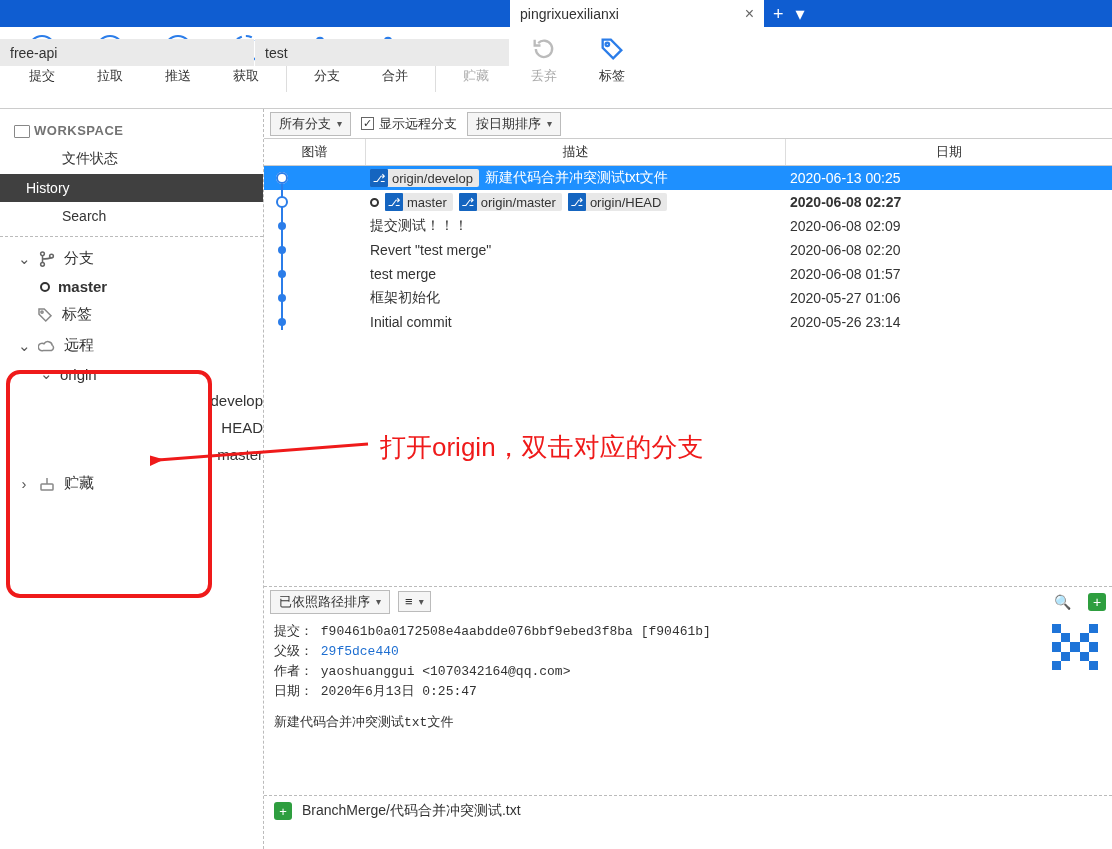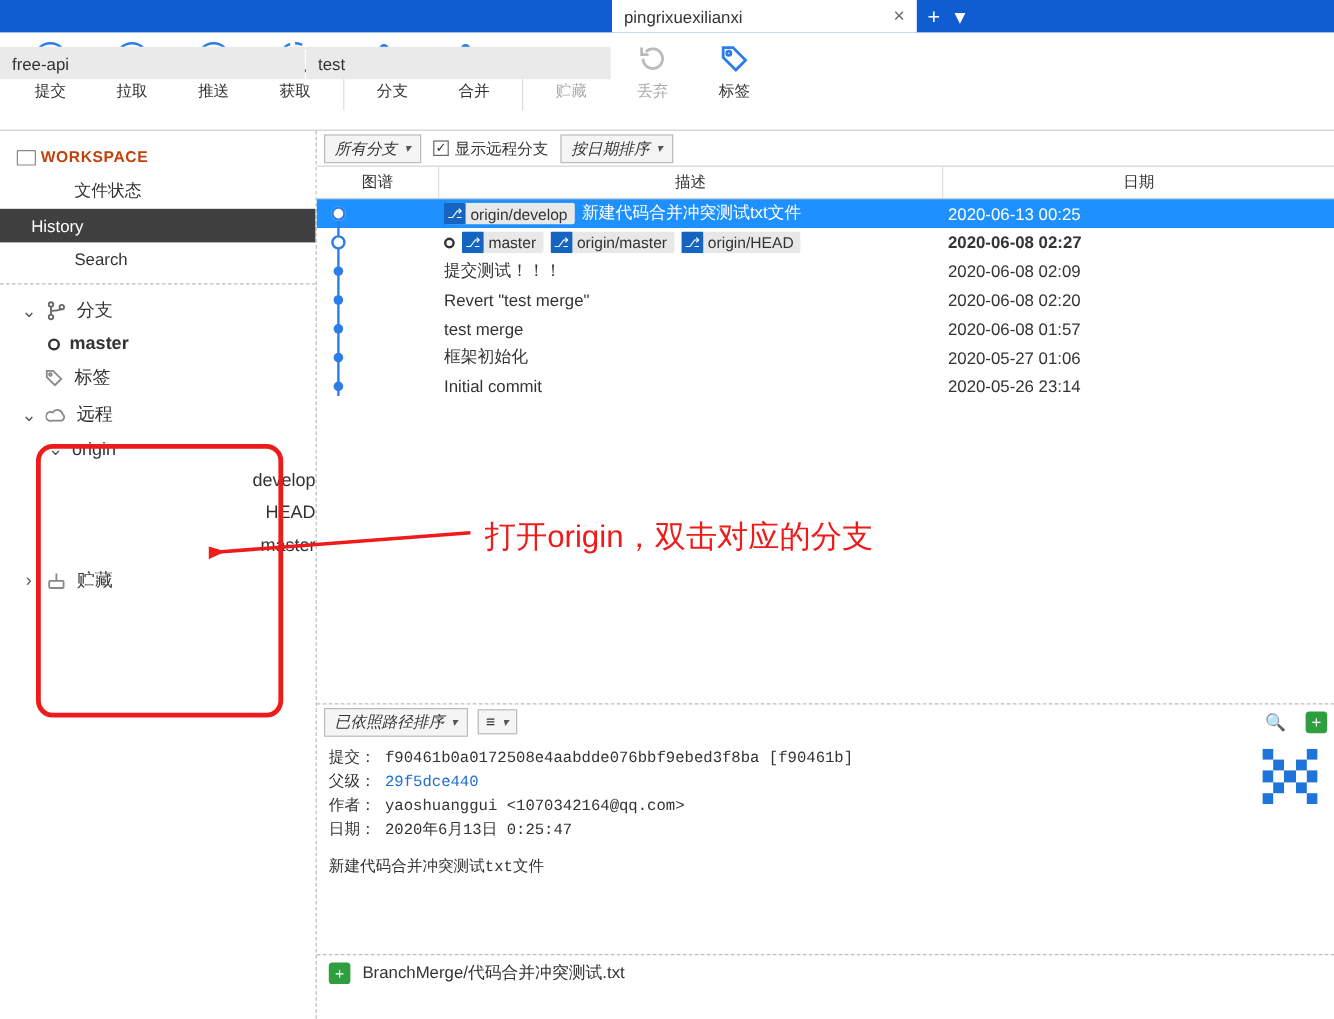--- a/index.html
+++ b/index.html
@@ -16,34 +16,34 @@
   .toolbar { height: 82px; border-bottom: 1px solid #ccc; display:flex; padding: 6px 0 0 8px; gap: 0; }
   .tb-btn { width: 68px; display:flex; flex-direction:column; align-items:center; gap:4px; padding-top: 2px; color:#333; }
   .tb-btn.disabled { color:#aaa; }
   .tb-btn .circ { width:28px; height:28px; border:2px solid #2b7de9; border-radius:50%; display:flex; align-items:center; justify-content:center; color:#2b7de9; font-size:16px; font-weight:bold; }
   .tb-btn svg { width:28px; height:28px; }
   .tb-sep { width: 1px; background: #ddd; margin: 6px 6px 16px; }
   .tb-label { font-size:13px; }
   
   .main { display:flex; height: calc(849px - 27px - 82px); }
   .sidebar { width: 264px; border-right: 1px dashed #bbb; padding-top: 6px; overflow:hidden; }
-  .ws-head { display:flex; align-items:center; gap:8px; padding: 8px 14px 6px 34px; color:#c2410c; font-weight:bold; letter-spacing:0.5px; font-size:13px; position:relative; }
+  .ws-head { display:flex; align-items:center; gap:8px; padding: 8px 14px 6px 34px; color:#737373; font-weight:bold; letter-spacing:0.5px; font-size:13px; position:relative; }
   .ws-head::before { content:""; position:absolute; left:14px; top:10px; width:14px; height:11px; border:1.5px solid #888; border-radius:1px; }
   .sb-item { padding: 6px 0 6px 62px; font-size:14px; }
   .sb-item.active { background:#404040; color:#fff;padding-left:26px; }
   .sb-divider { border-top:1px dashed #bbb; margin: 6px 0; }
   .sb-section { padding: 6px 0 6px 18px; display:flex; align-items:center; gap:8px; font-size:15px; }
   .sb-chevron { width:12px; text-align:center; color:#555; }
   .sb-node { padding: 4px 0 4px 40px; display:flex; align-items:center; gap:8px; font-size:15px; }
   .sb-leaf { padding: 5px 0 5px 82px; font-size:15px;text-align:right; }
   .icon-sm { width:18px; height:18px; }
   
   .content { flex:1; display:flex; flex-direction:column; }
   .filter-bar { height:30px; border-bottom:1px solid #ccc; display:flex; align-items:center; padding-left:6px; gap:10px; font-size:13px; }
-  .dd { border:1px solid #bbb; background:#f5f5f5; padding:2px 8px; display:flex; align-items:center; gap:6px;font-style:italic; }
+  .dd { border:1px solid #bbb; background:#f5f5f5; padding:2px 8px; display:flex; align-items:center; gap:6px; }
   .dd .caret { font-size:10px; color:#555; }
   .cb { display:flex; align-items:center; gap:5px; }
   .cb-box { width:13px; height:13px; border:1px solid #666; display:flex; align-items:center; justify-content:center; font-size:11px; color:#333; }
   
   .hist-head { display:flex; border-bottom:1px solid #ccc; background:#fff; font-size:13px; }
   .hist-head > div { padding:4px 0; text-align:center; border-right:1px solid #ddd; }
   .col-graph { width:102px; }
   .col-desc { flex:1; }
   .col-date { width:326px; border-right:none !important; }
   .hist-body { flex: 0 0 auto; height: 420px; position: relative; }
@@ -369,21 +369,21 @@
       </svg>
     </div>
 
     <div class="file-bar">
       <span class="file-add">+</span>
       <span>BranchMerge/代码合并冲突测试.txt</span>
     </div>
   </div>
 </div>
 
-<div class="anno" style="left:0;top:0;width:992px;height:849px;margin-left:24px;">
+<div class="anno" style="left:0;top:0;width:992px;height:849px;">
   <div class="anno-box" style="left:6px; top:370px; width:206px; height:228px;"></div>
   <svg class="anno-arrow" style="left:150px; top:430px;" width="225" height="36">
     <defs>
         <marker id="ah" markerWidth="10" markerHeight="10" refX="2" refY="3" orient="auto">
           <path d="M8,0 L0,3 L8,6 z" fill="#ef1a1a"></path>
         </marker>
       </defs>
     <line x1="218" y1="14" x2="8" y2="30" stroke="#ef1a1a" stroke-width="3" marker-end="url(#ah)"></line>
   </svg>
   <div class="anno-text" style="left:380px; top:430px;">打开origin，双击对应的分支</div>

